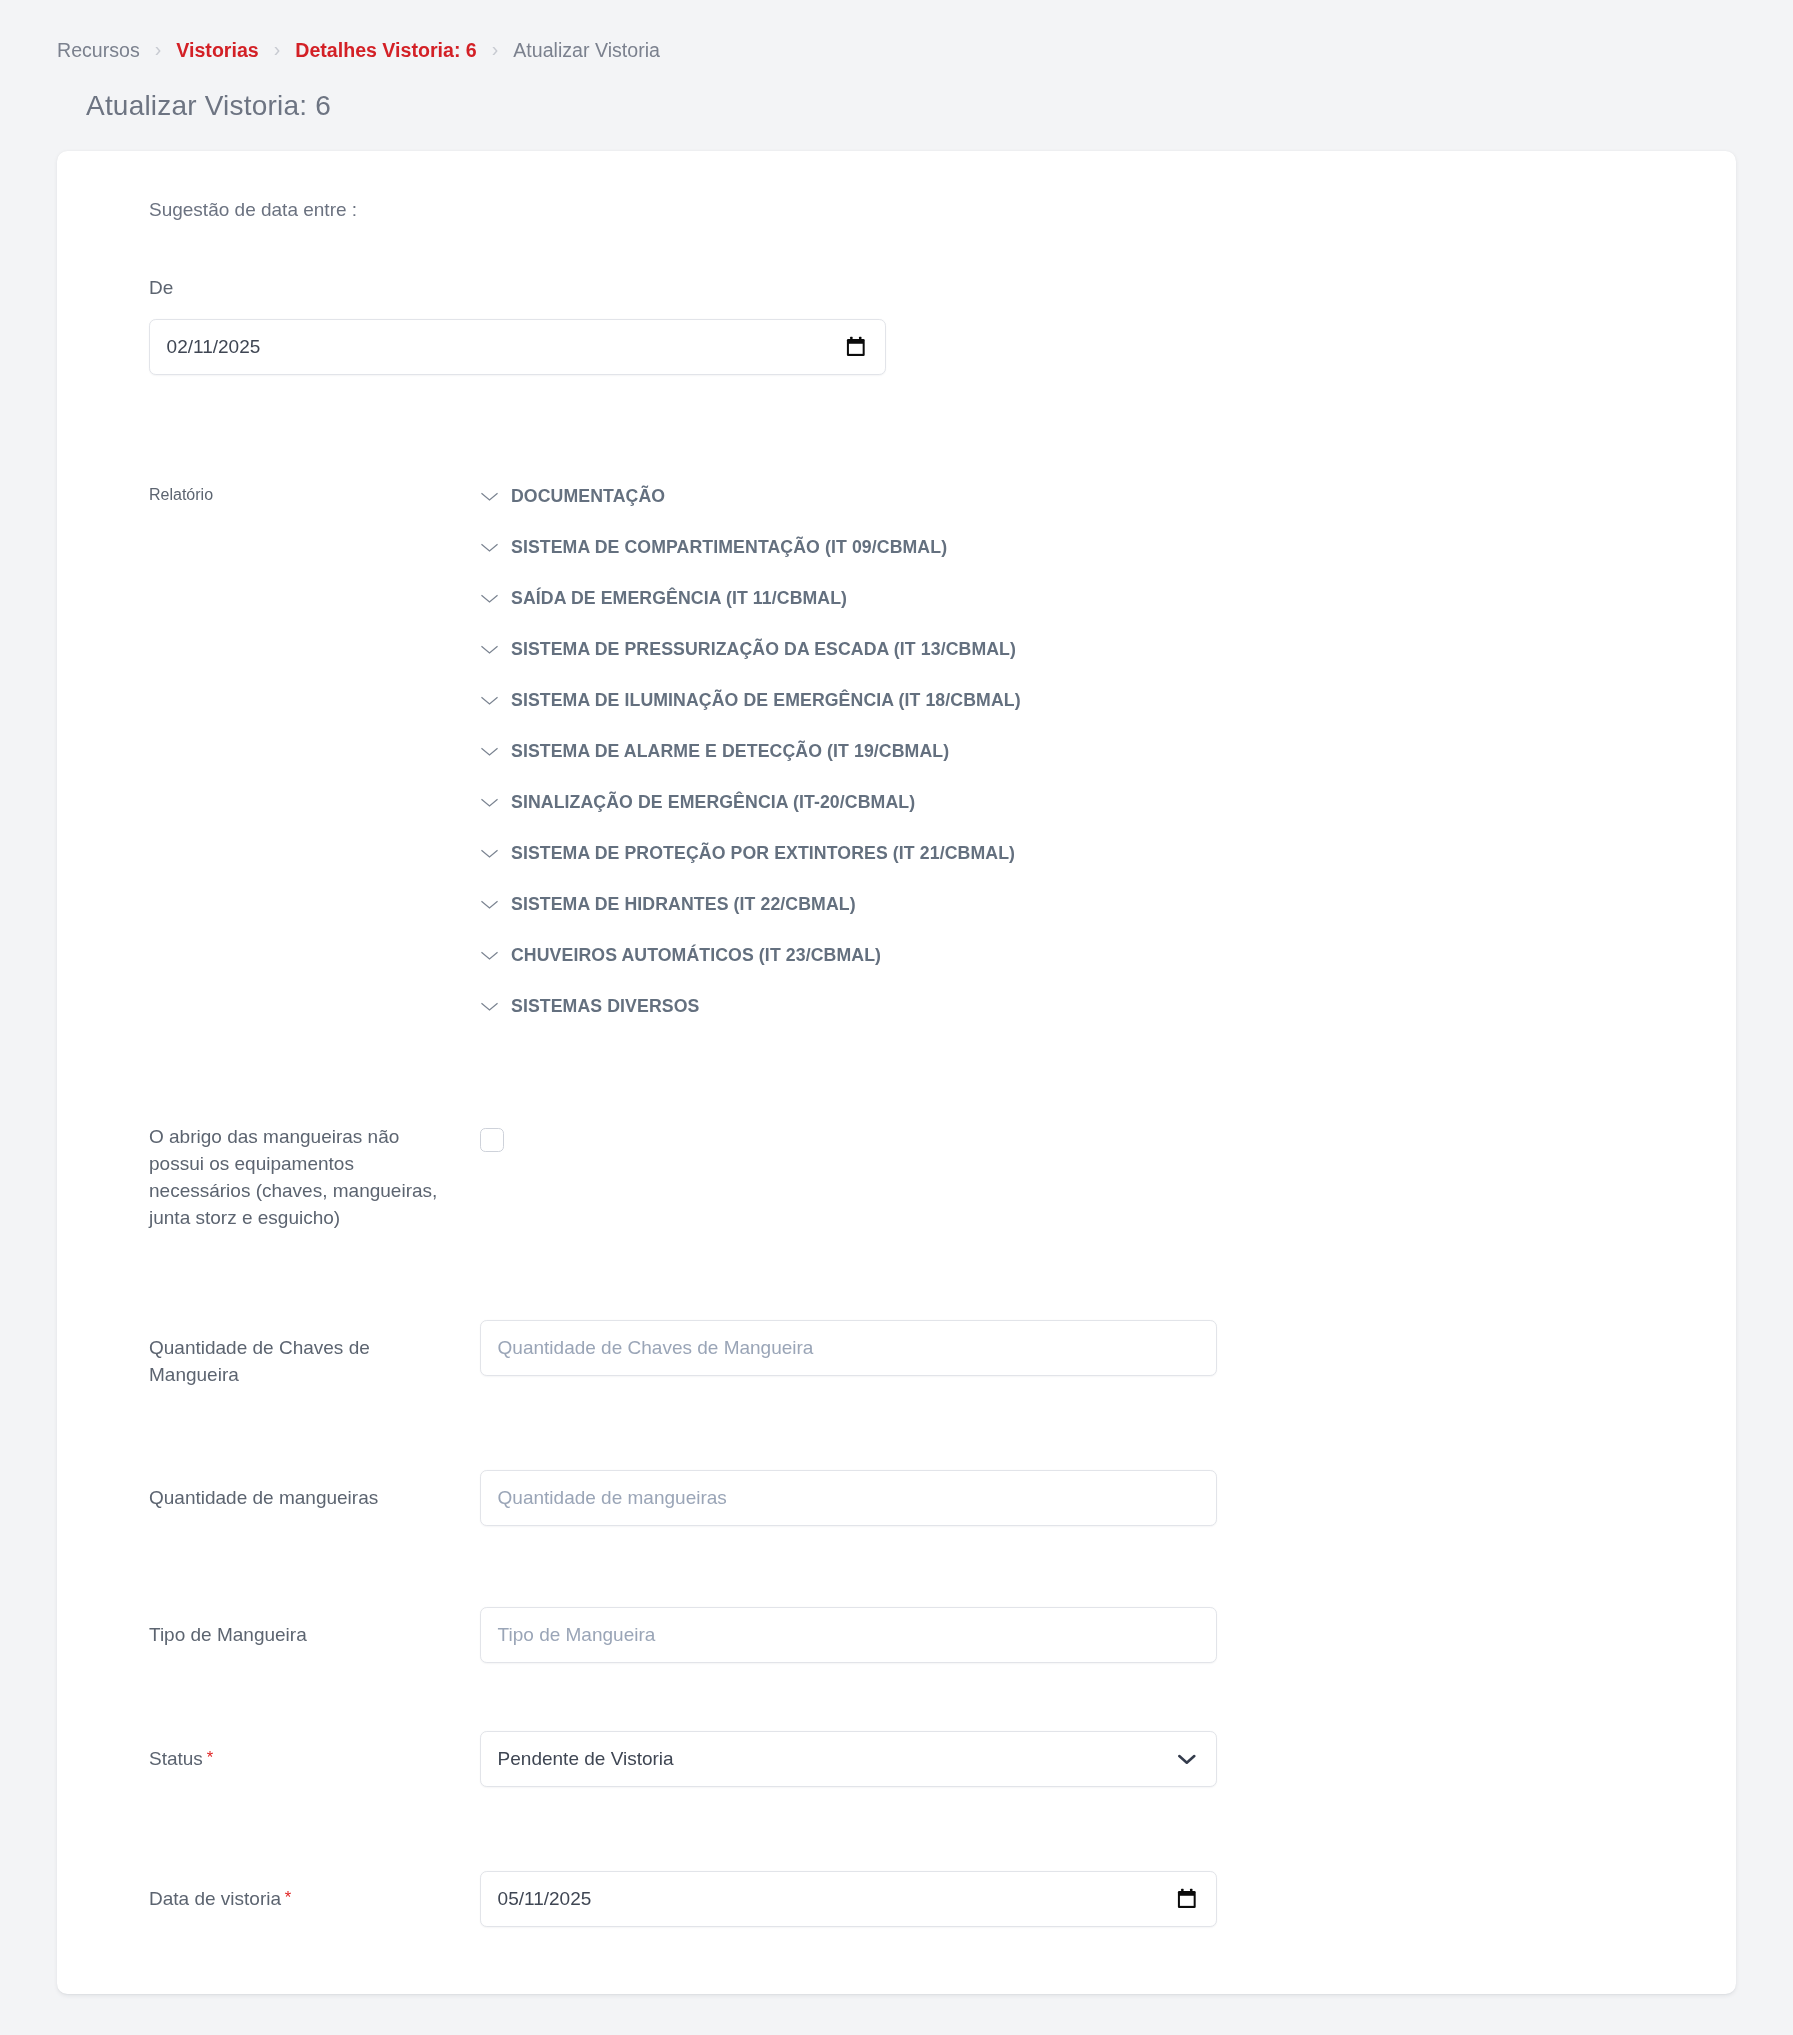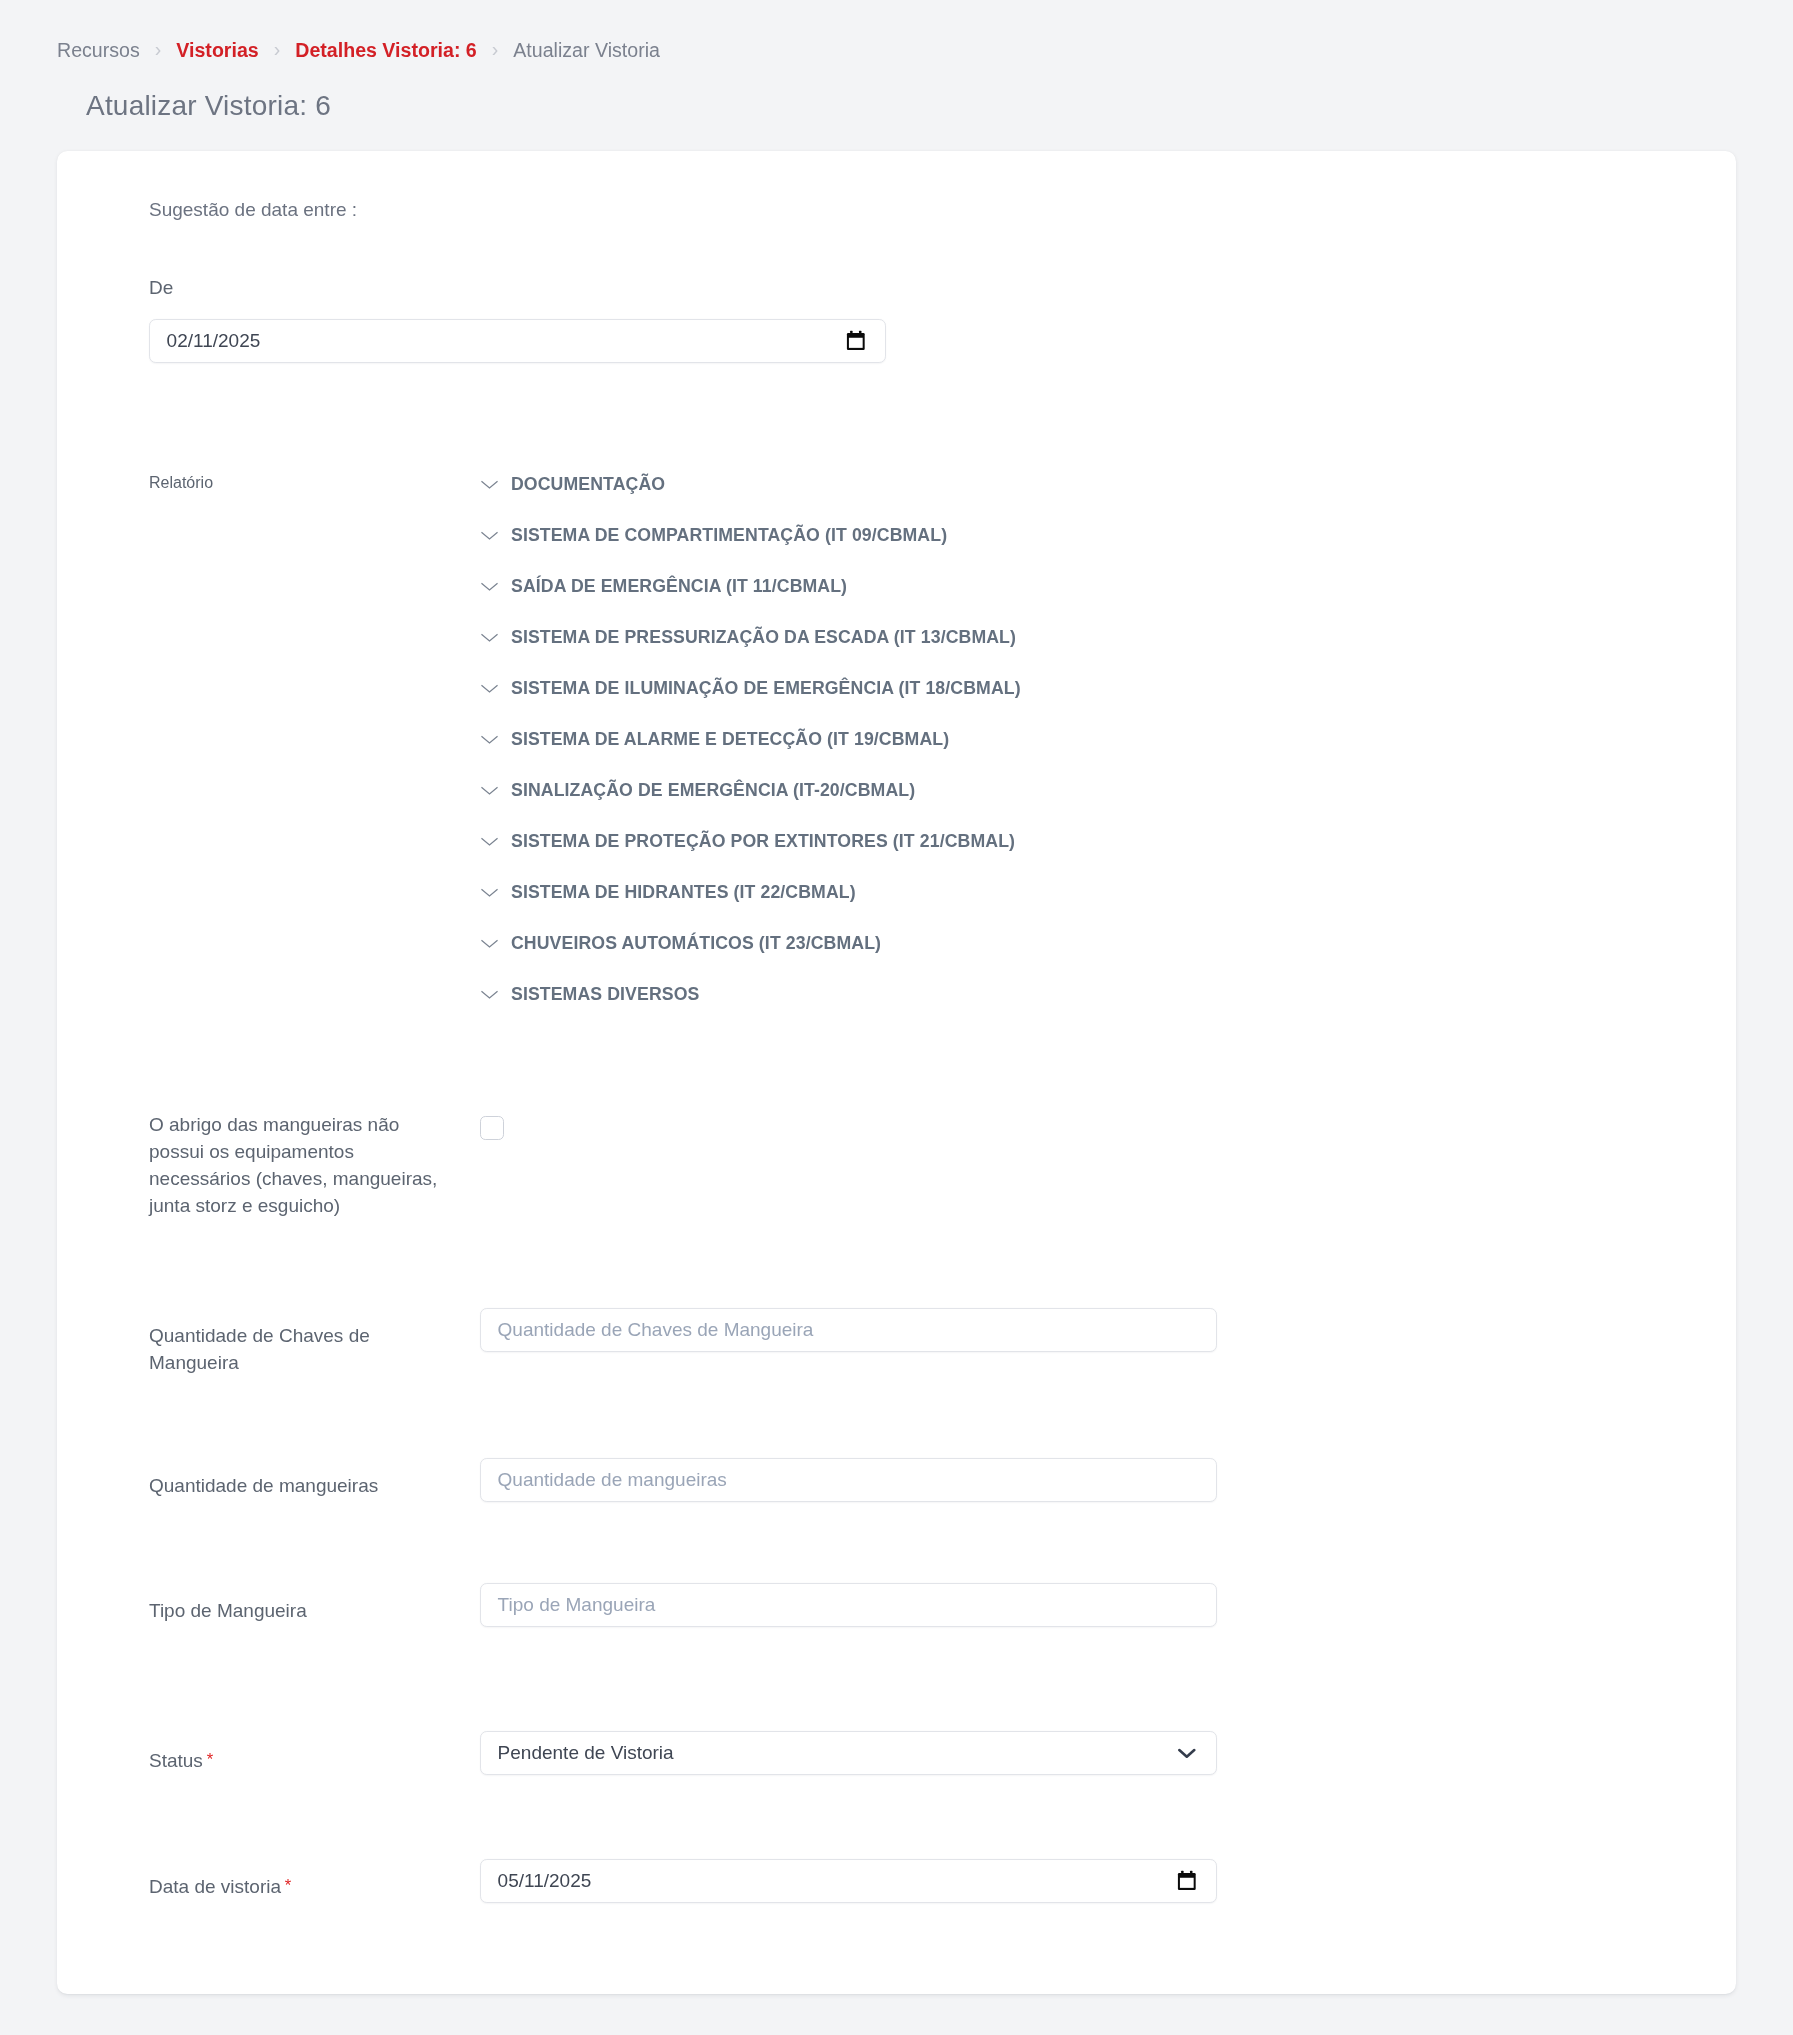--- a/index.html
+++ b/index.html
@@ -81,21 +81,21 @@
 
   .field-label {
     font-size: 19px;
     color: #5c6470;
     margin-bottom: 19.6px;
   }
   .req-star { color: #e02424; margin-left: 3.8px; font-size: 16.6px; vertical-align: top; }
 
   .input-box {
     position: relative;
-    height: 44px;
+    height: 56px;
     background: #fff;
     border: 1.1px solid #e2e4e9;
     border-radius: 6.8px;
     box-shadow: 0 0.8px 1.5px rgba(16,24,40,0.045);
     display: flex;
     align-items: center;
     padding: 0 16.6px;
     font-size: 19px;
     color: #3f4653;
   }
@@ -167,21 +167,21 @@
     color: #5c6470;
     line-height: 1.42;
     padding-right: 22.6px;
   }
   .field-row .ctl { flex: 1; }
 
   .row-check   { margin-top: 92px; }
   .row-qtd1    { margin-top: 89px; }
   .row-qtd2    { margin-top: 81px; }
   .row-tipo    { margin-top: 81px; }
-  .row-status  { margin-top: 104px; align-items: flex-end; }
+  .row-status  { margin-top: 68px; }
   .row-data    { margin-top: 84px; }
 
   .check-box {
     width: 24px;
     height: 24px;
     border: 1.5px solid #ced2da;
     border-radius: 5.3px;
     background: #fff;
     margin-top: 4.5px;
   }

